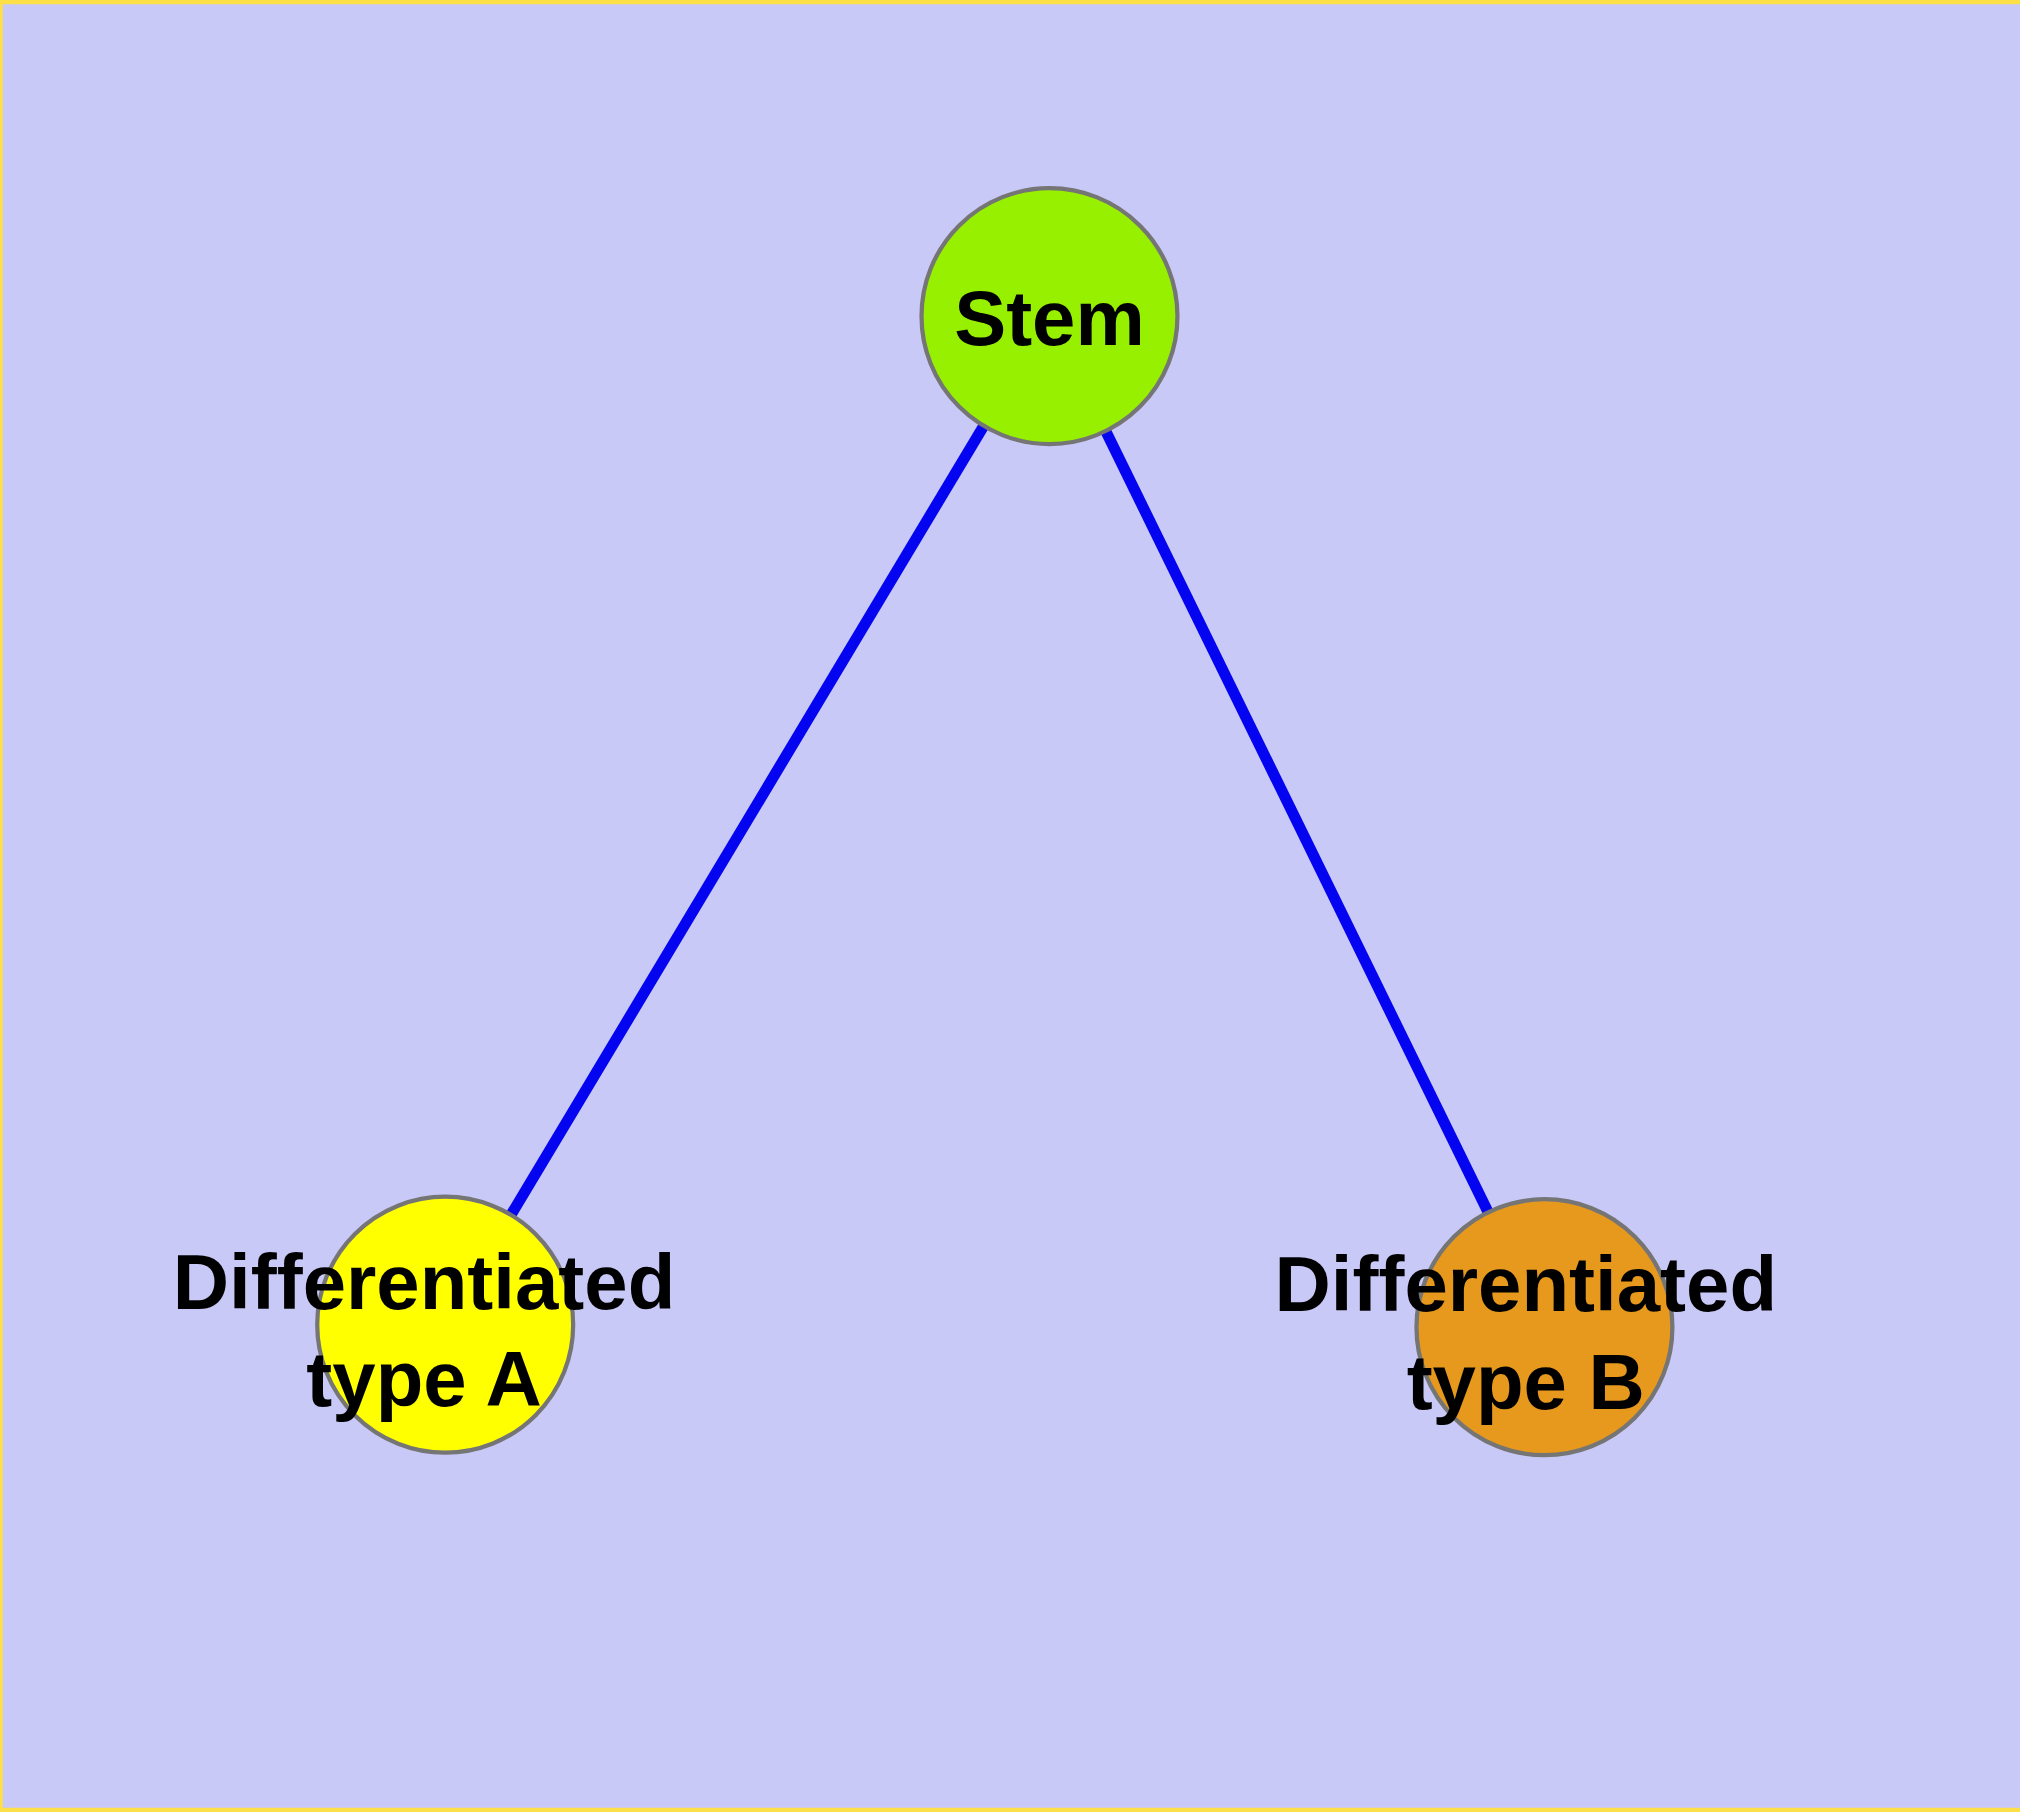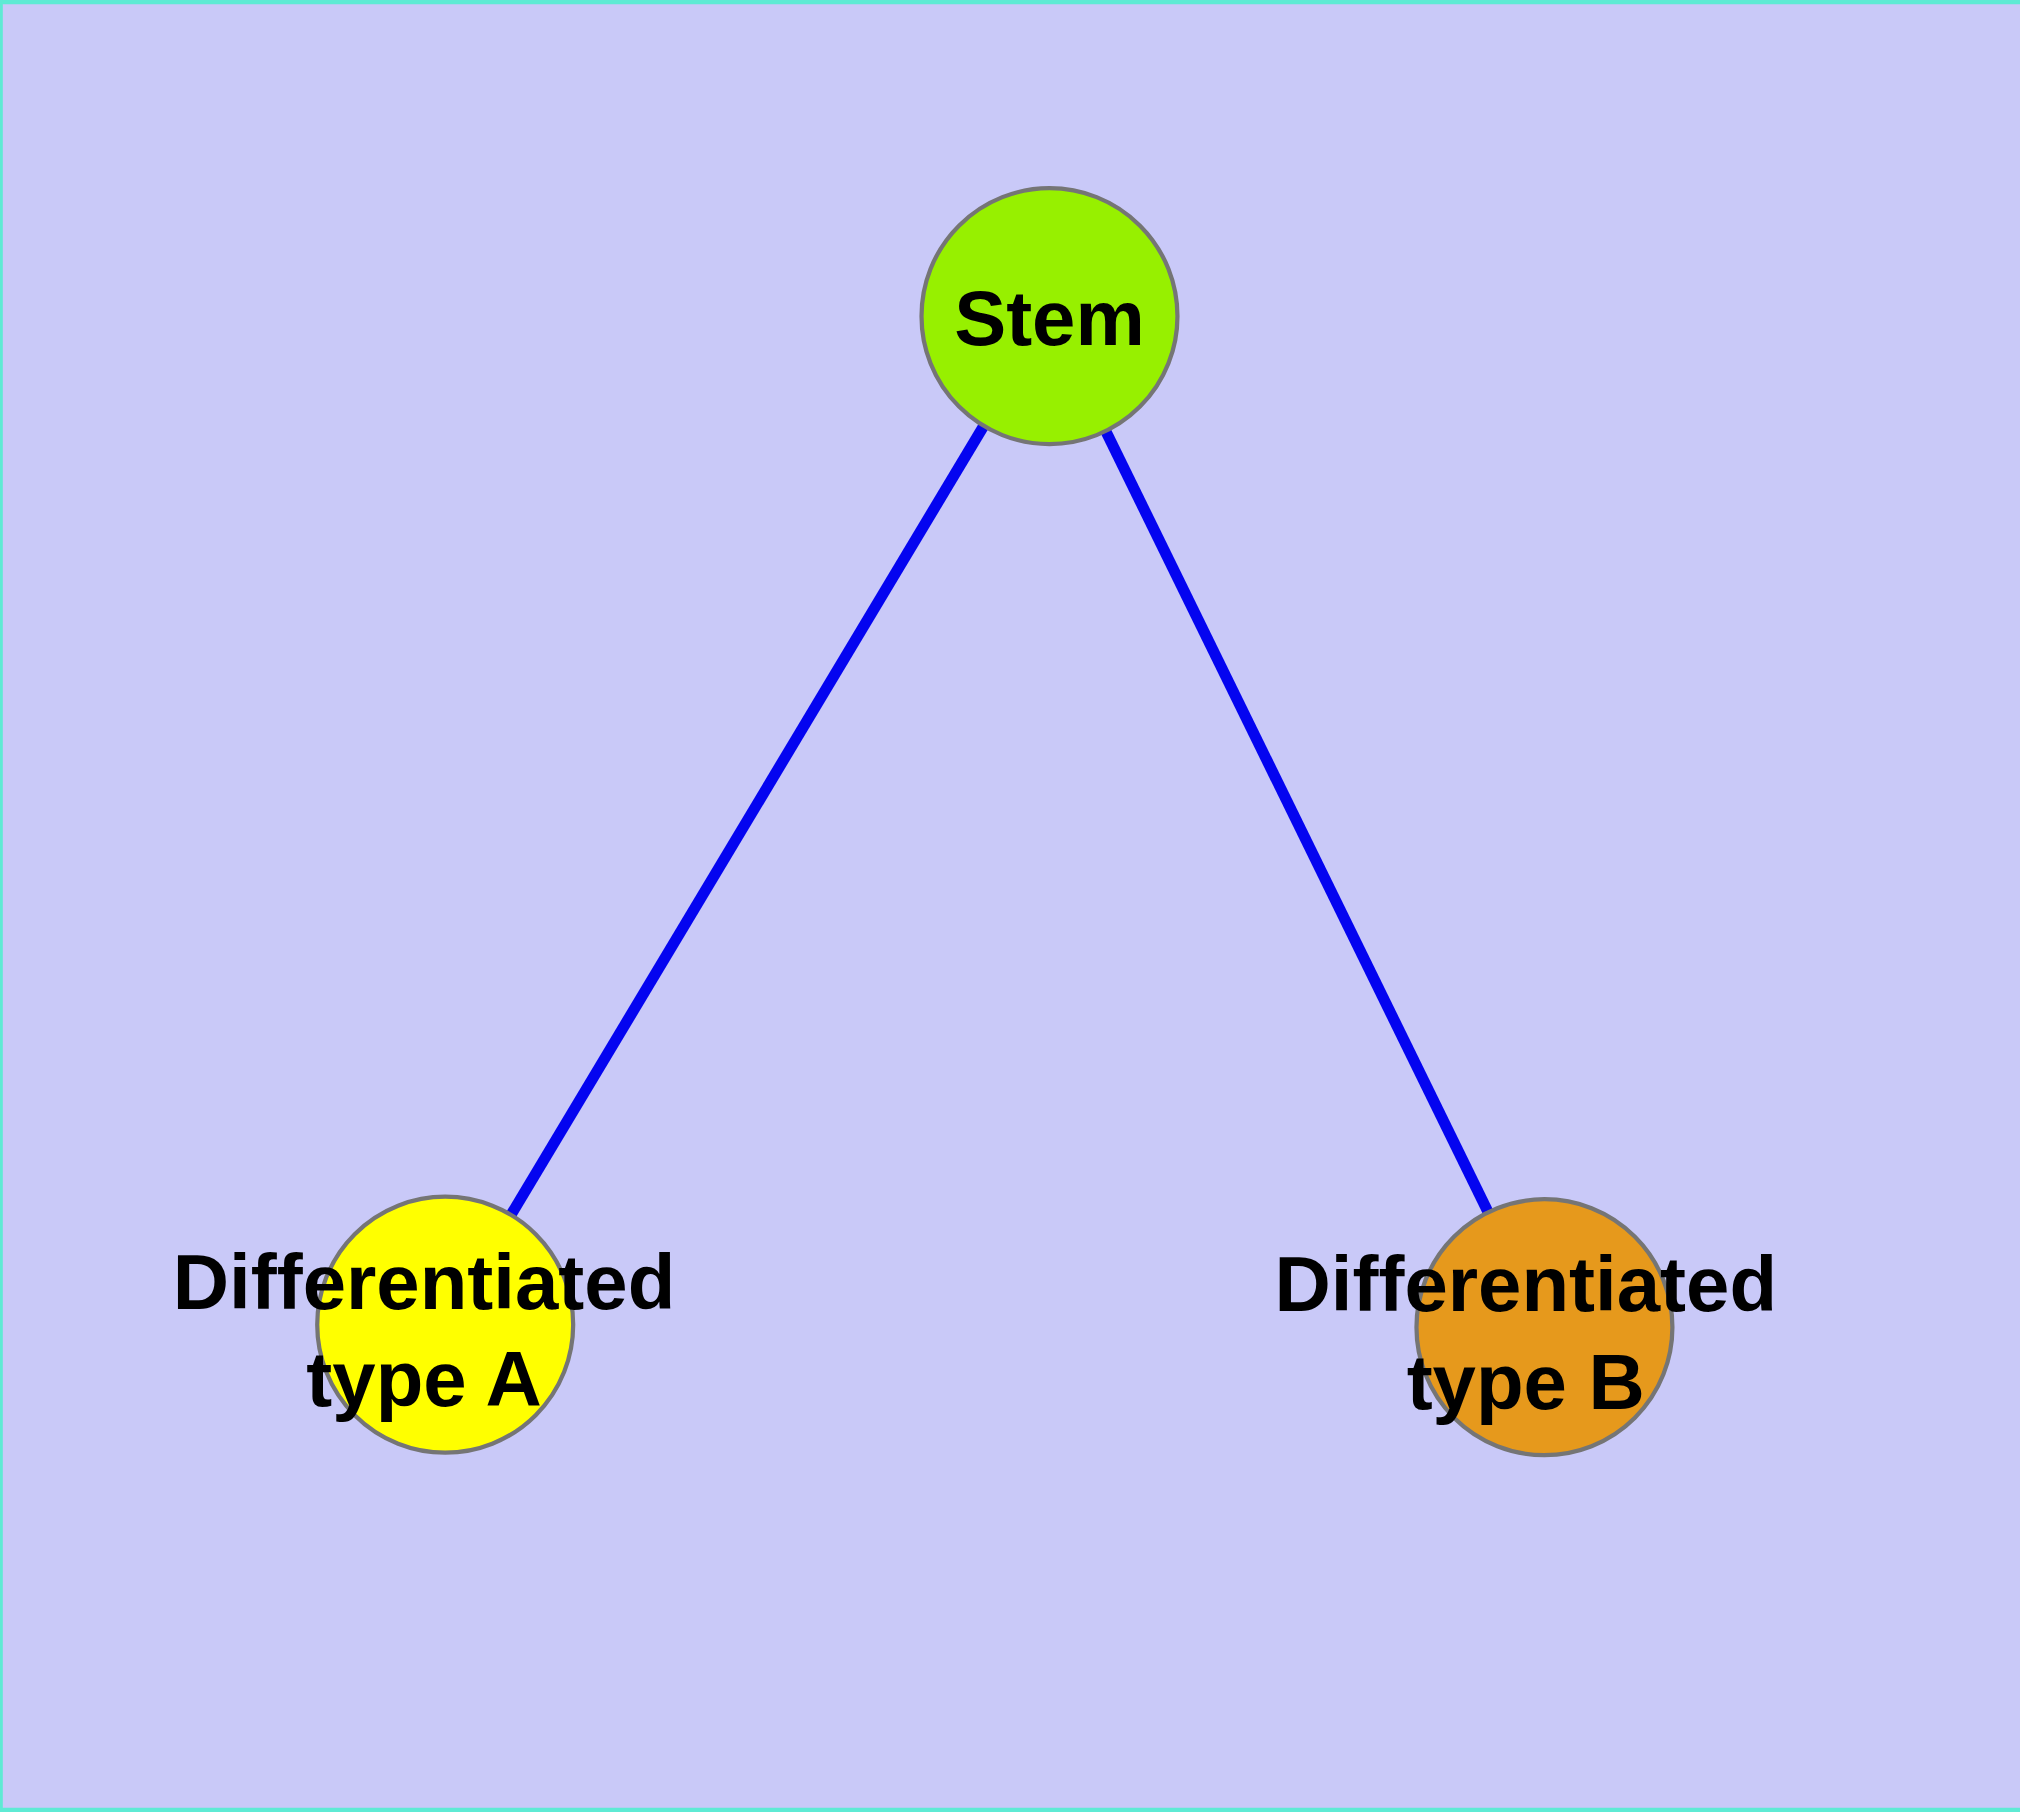--- a/index.html
+++ b/index.html
@@ -4,21 +4,21 @@
 <style>
   html, body {
     margin: 0;
     padding: 0;
     background: #FFFFFF;
   }
   .page {
     position: relative;
     width: 2021px;
     height: 1812px;
-    background: #5eead4;
+    background: #fde047;
   }
   svg.diagram {
     display: block;
     width: 2021px;
     height: 1812px;
   }
   .edge {
     stroke-width: 13;
     stroke-linecap: butt;
   }

